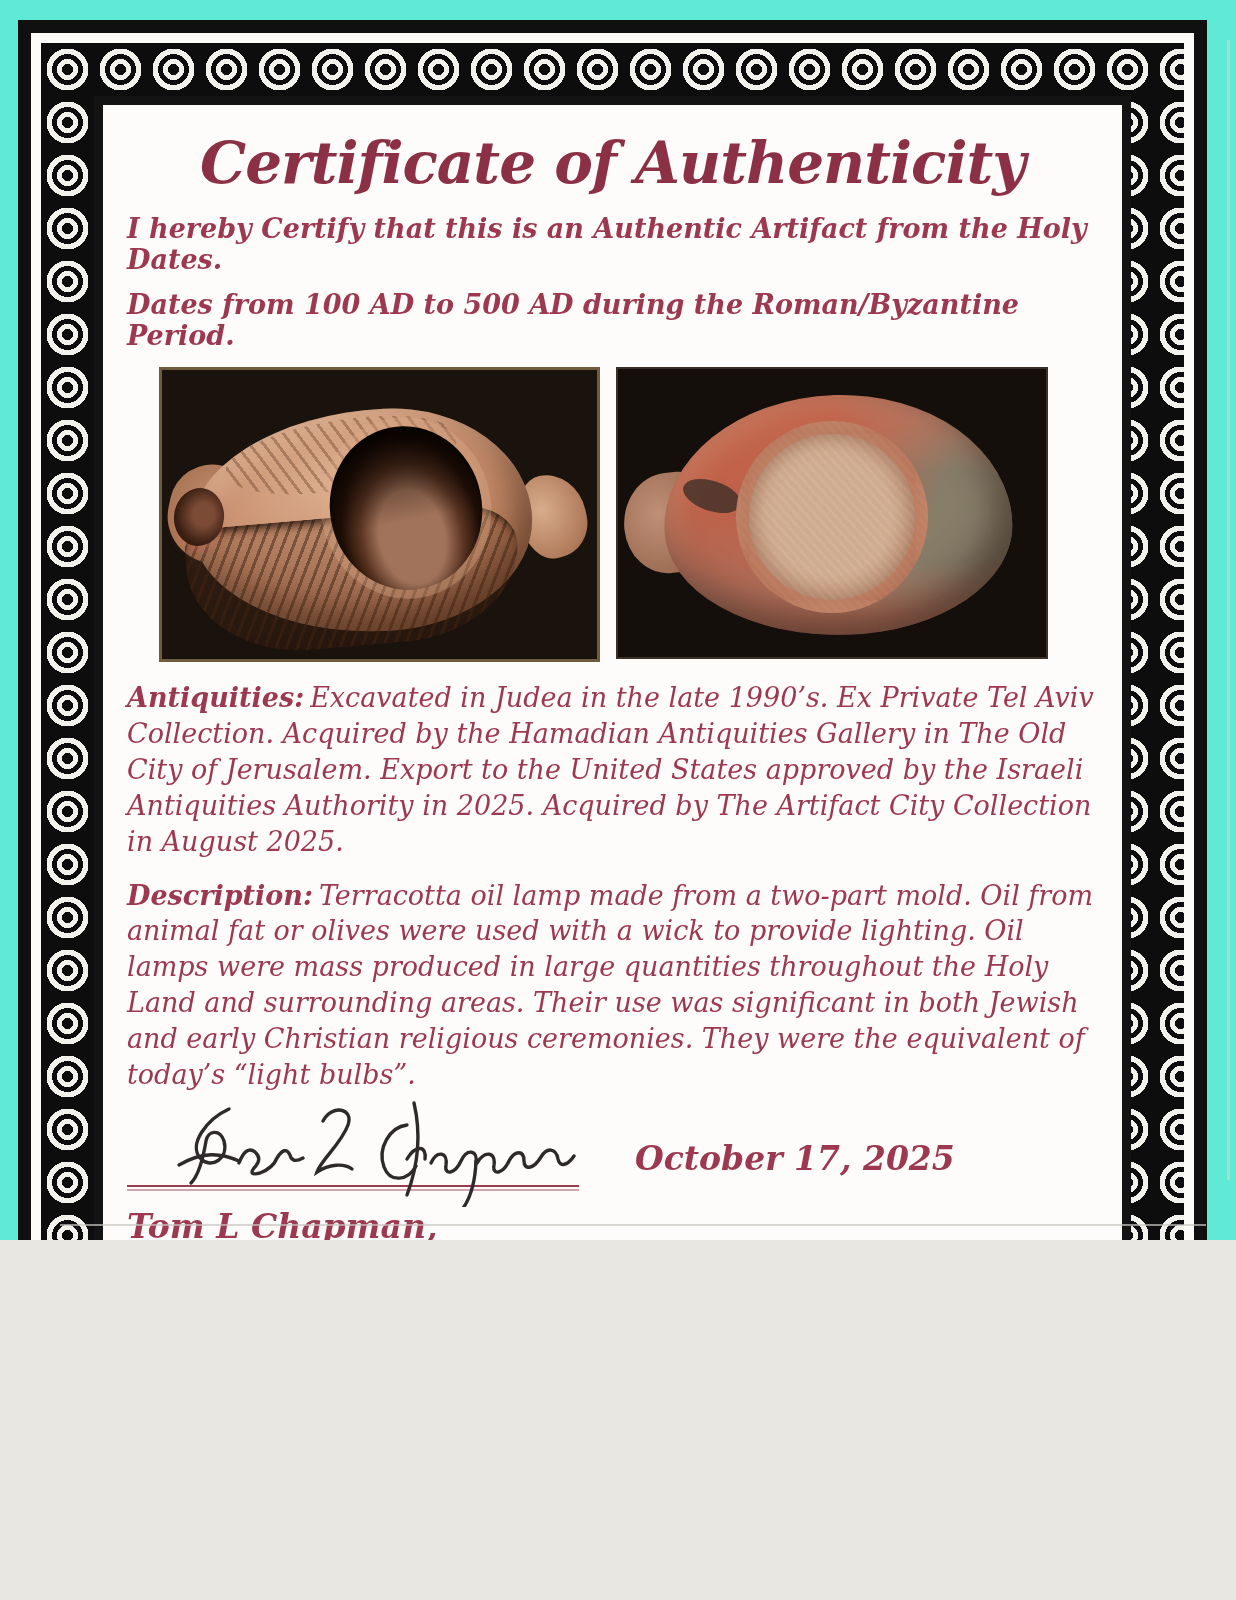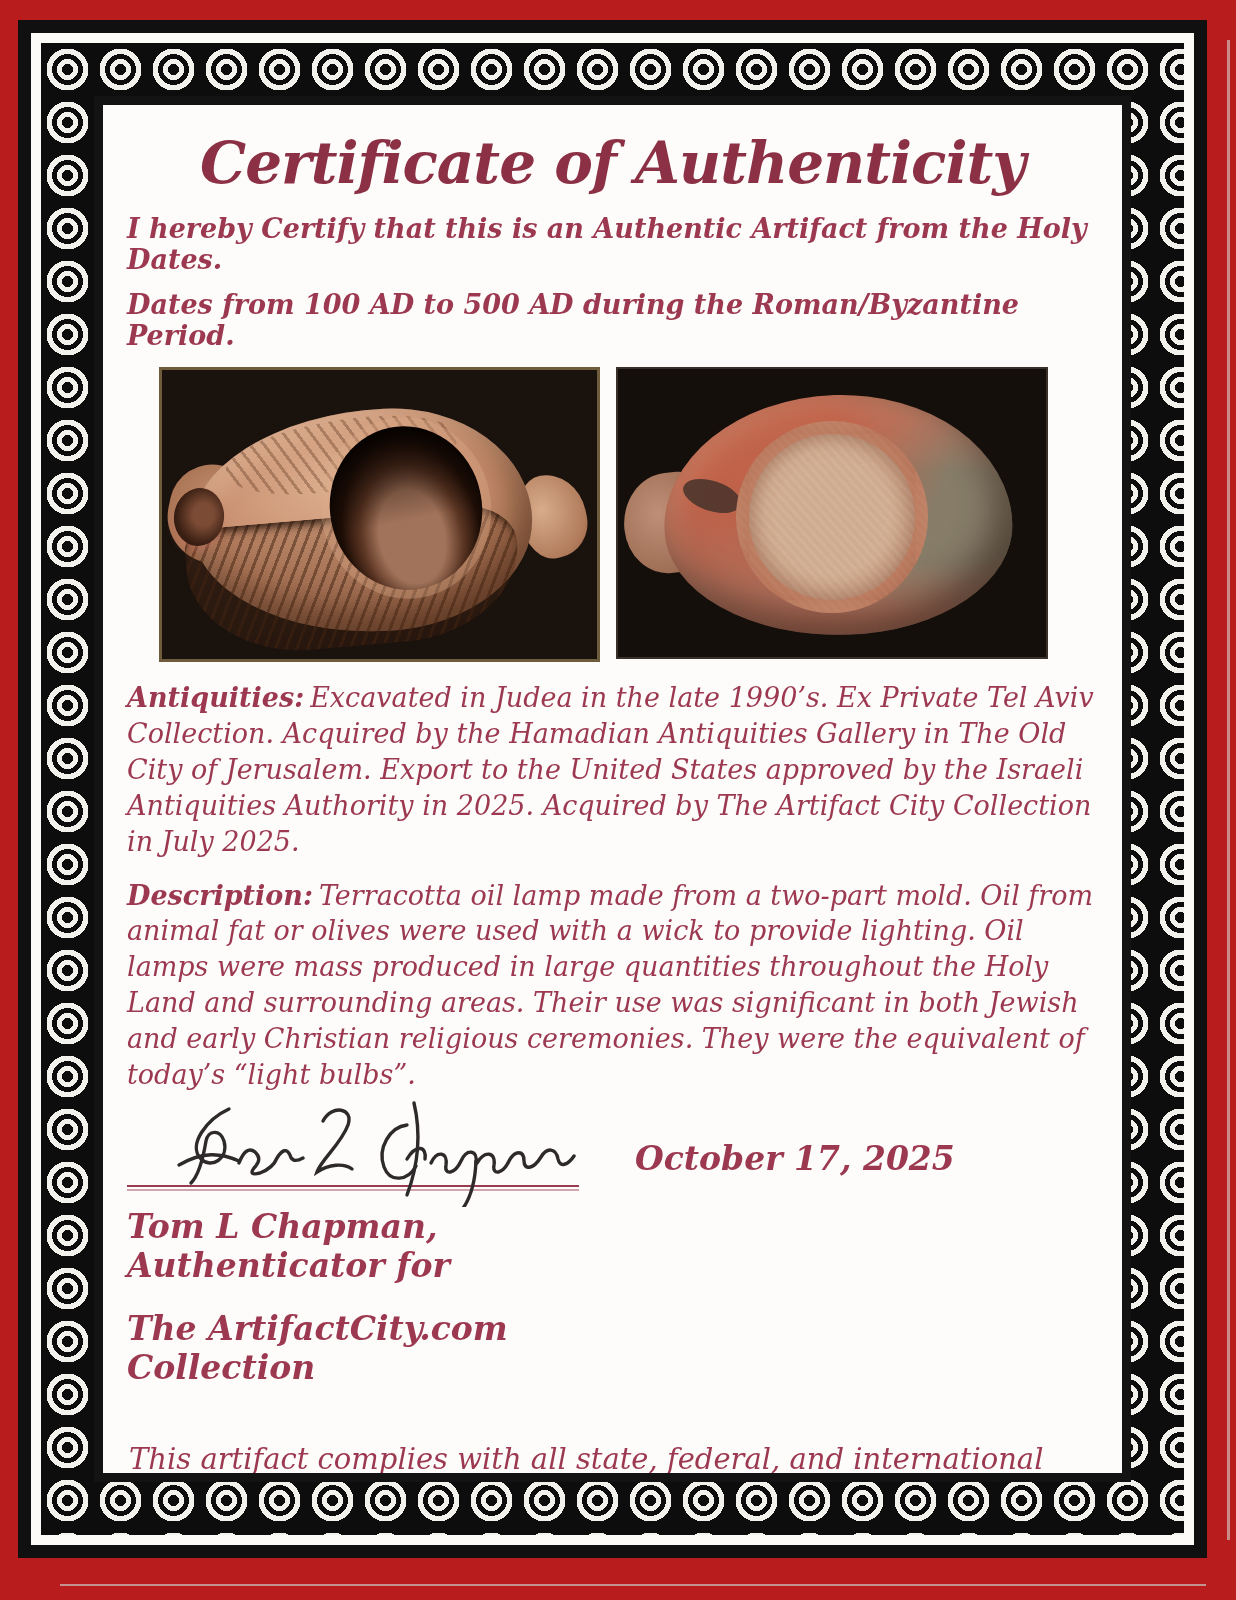--- a/index.html
+++ b/index.html
@@ -1,20 +1,20 @@
 <!DOCTYPE html>
 <html><head>
 <meta charset="utf-8">
 <title>Certificate of Authenticity</title>
 <style>
   * { margin:0; padding:0; box-sizing:border-box; }
   html,body { background:#e9e7e2; }
   .page {
-    position:relative; width:1236px; height:1600px;
-    background:#b91c1c; overflow:hidden;
+    position:relative; width:1236px; height:1240px;
+    background:#5eead4; overflow:hidden;
     font-family:"DejaVu Serif", serif;
   }
   
   .scan-line-bottom { position:absolute; left:60px; right:30px; bottom:14px; height:2px; background:#c9c6c0; opacity:.7; }
   .scan-line-right  { position:absolute; top:40px; bottom:60px; right:6px; width:3px; background:#d6d3cd; opacity:.6; }
 
   
   .outer-frame {
     position:absolute; left:18px; top:20px; width:1189px; height:1538px;
     border:13px solid #101010; padding:10px;
@@ -167,21 +167,21 @@
           </figure>
           <figure class="photo photo-bottom">
             <div class="l2-stub"></div>
             <div class="l2-body"></div>
             <div class="l2-darkpatch"></div>
             <div class="l2-base"></div>
           </figure>
         </div>
 
 
-        <p class="section"><b>Antiquities:</b><span>Excavated in Judea in the late 1990’s. Ex Private Tel Aviv Collection. Acquired by the Hamadian Antiquities Gallery in The Old City of Jerusalem. Export to the United States approved by the Israeli Antiquities Authority in 2025. Acquired by The Artifact City Collection in July 2025.</span></p>
+        <p class="section"><b>Antiquities:</b><span>Excavated in Judea in the late 1990’s. Ex Private Tel Aviv Collection. Acquired by the Hamadian Antiquities Gallery in The Old City of Jerusalem. Export to the United States approved by the Israeli Antiquities Authority in 2025. Acquired by The Artifact City Collection in August 2025.</span></p>
 
         <p class="section"><b>Description:</b><span>Terracotta oil lamp made from a two-part mold. Oil from animal fat or olives were used with a wick to provide lighting. Oil lamps were mass produced in large quantities throughout the Holy Land and surrounding areas. Their use was significant in both Jewish and early Christian religious ceremonies. They were the equivalent of today’s “light bulbs”.</span></p>
 
         <div class="sig-row">
           <div class="sig-left">
             <div class="sig-script-wrap">
               <svg class="sig-script" width="440" height="108" viewBox="0 0 440 108">
                 <g fill="none" stroke="#2e2a2b" stroke-width="3.4" stroke-linecap="round">
                   <path d="M74 10 C 52 20, 32 46, 46 60 C 56 70, 74 60, 69 42 C 65 30, 53 31, 51 42 C 48 60, 44 76, 36 84"></path>
                   <path d="M24 66 C 48 52, 66 54, 84 62"></path>

